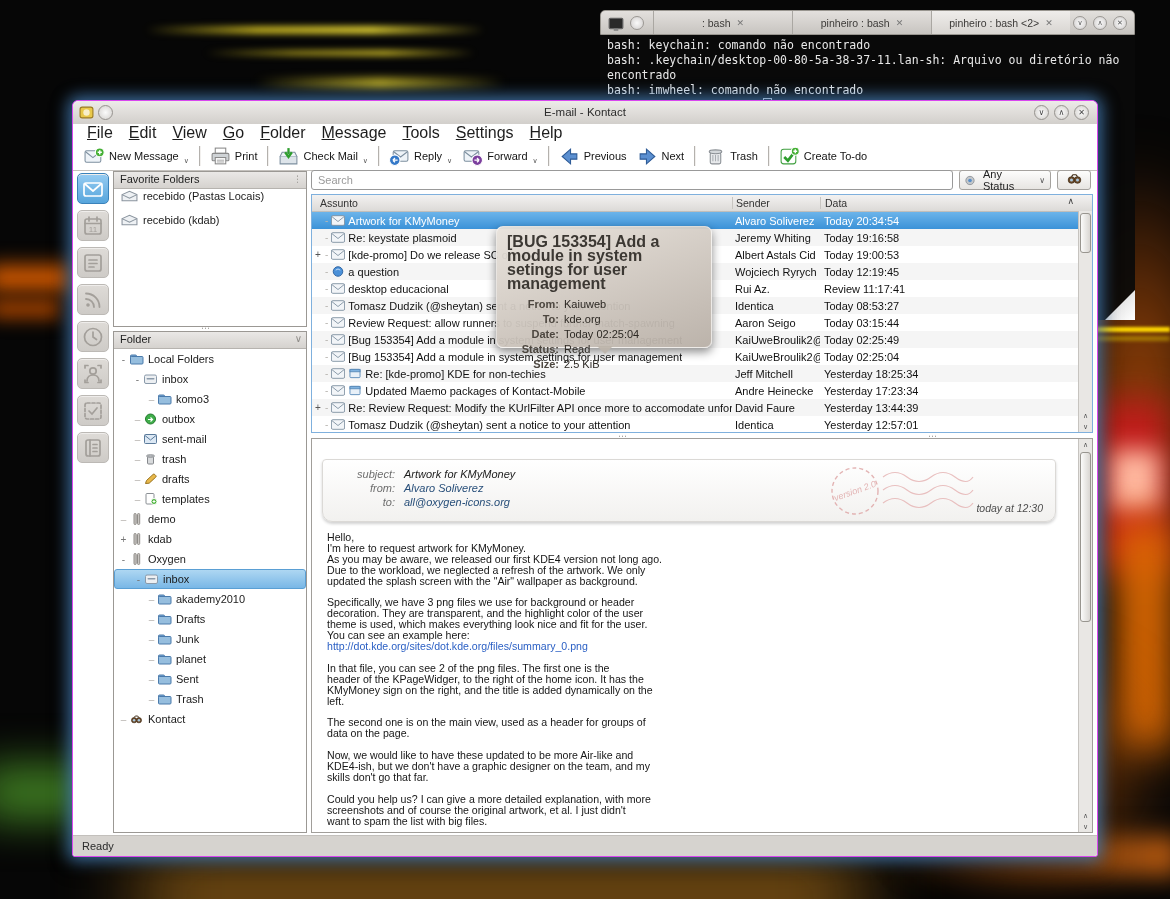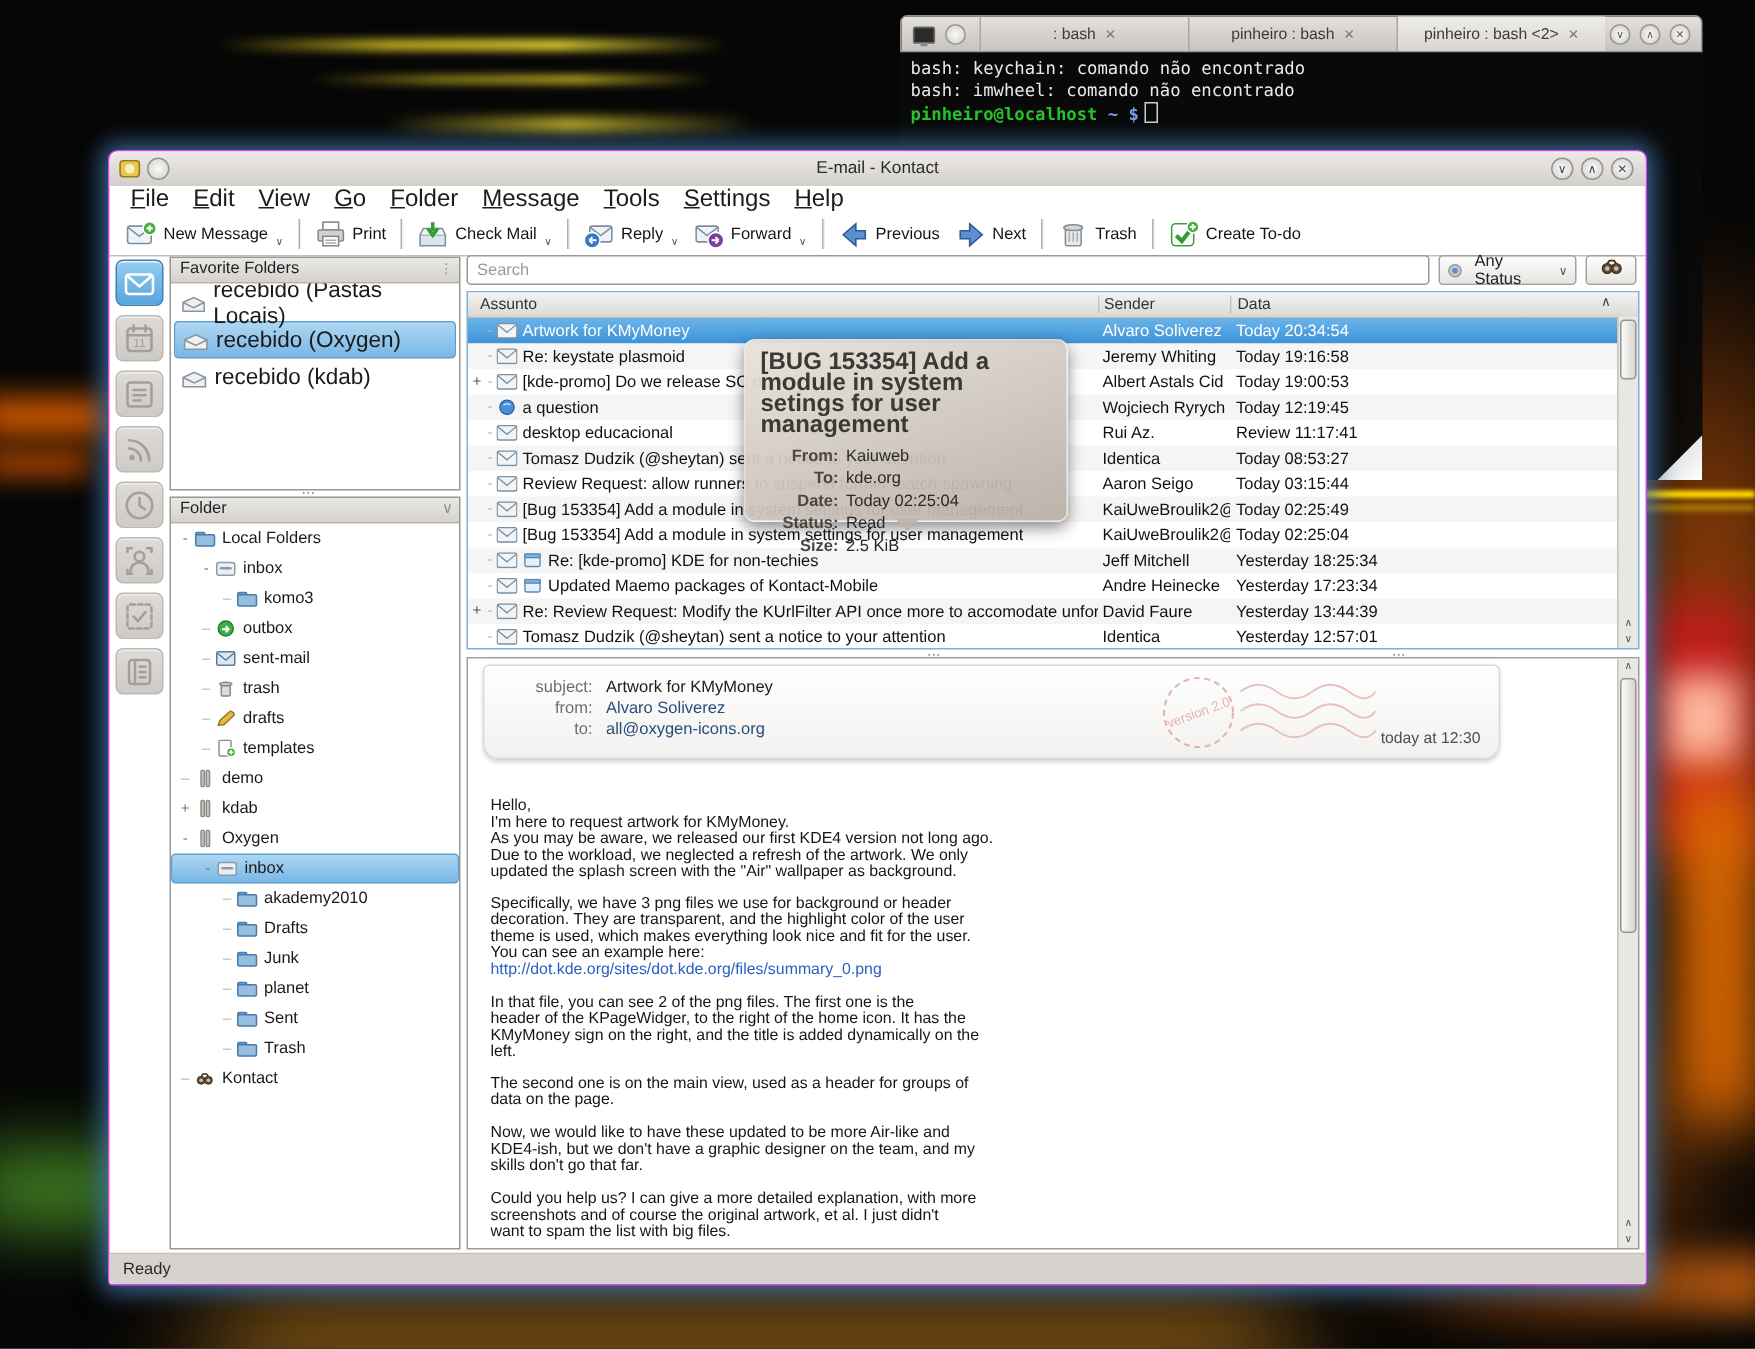--- a/index.html
+++ b/index.html
@@ -54,21 +54,21 @@
             border:1px solid #bcb9b5;box-shadow:inset 0 1px 0 #efedeb;box-sizing:border-box;
             display:flex;align-items:center;justify-content:center;}
   .rail-btn svg{width:24px;height:24px;}
   .rail-btn.active{background:linear-gradient(#96ccf2,#57a5dc);border-color:#3a82ba;}
   
   .panel{position:absolute;background:#fff;border:1px solid #9b9894;box-sizing:border-box;}
   .panel-hd{height:17px;background:linear-gradient(#eae8e6,#d5d2ce);border-bottom:1px solid #b6b3af;
             font-size:11px;color:#222;padding:1px 6px;position:relative;box-sizing:border-box;}
   .panel-hd .grip{position:absolute;right:4px;top:2px;color:#8f8c88;font-size:9px;}
   #fav{left:40px;top:70px;width:194px;height:156px;}
-  .fav-item{height:23px;display:flex;align-items:center;gap:5px;padding:0 5px;font-size:15px;color:#1a1a1a;margin:1px 2px;}
+  .fav-item{height:23px;display:flex;gap:5px;padding:0 5px;font-size:11px;color:#1a1a1a;margin:1px 2px;}
   .fav-item .fi-icon{width:17px;height:12px;}
   .fav-item .fi-icon svg{width:100%;height:100%;}
   .fav-item.sel{background:linear-gradient(#aed7f2,#79b7e6);border:1px solid #5a9fd4;border-radius:3px;}
   #folders{left:40px;top:230px;width:194px;height:502px;}
   .tree-row{height:20px;display:flex;align-items:center;font-size:11px;color:#1a1a1a;box-sizing:border-box;}
   .tree-exp{width:11px;color:#777;font-size:10px;text-align:center;flex:none;}
   .tree-icon{width:15px;height:12px;margin-right:4px;flex:none;}
   .tree-icon svg{width:100%;height:100%;}
   .tree-row.sel{background:linear-gradient(#aed7f2,#79b7e6);border:1px solid #5a9fd4;border-radius:3px;}
   .split-dots{position:absolute;color:#86837f;font-size:9px;letter-spacing:1px;}
@@ -119,23 +119,23 @@
   #tooltip:after{content:"";position:absolute;left:100px;bottom:-15px;border:8px solid transparent;
                  border-top-color:rgba(189,180,171,.95);}
   .tt-title{font-size:16px;font-weight:bold;color:#3c3833;line-height:14px;}
   .tt-fields{margin-top:6px;}
   .tt-row{display:flex;font-size:11px;line-height:15px;}
   .tt-label{width:52px;text-align:right;font-weight:bold;color:#4c463f;margin-right:5px;flex:none;}
   .tt-value{color:#2c2823;}
   
   #preview{position:absolute;left:238px;top:337px;width:782px;height:395px;background:#fff;
            border:1px solid #a19e9a;box-sizing:border-box;overflow:hidden;}
-  .pv-card{position:absolute;left:10px;top:4px;width:678px;height:63px;
+  .pv-card{position:absolute;left:10px;top:20px;width:734px;height:63px;
            background:linear-gradient(#ffffff,#f2f1ef);border:1px solid #dbd9d6;
-           border-radius:4px 4px 10px 10px;box-shadow:0 2px 3px rgba(0,0,0,.18);box-sizing:border-box;padding-top:7px;}
+           border-radius:4px 4px 10px 10px;box-shadow:0 2px 3px rgba(0,0,0,.18);box-sizing:border-box;padding-top:7px;font-style:italic;}
   .pv-hrow{display:flex;font-size:11px;line-height:14px;}
   .pv-label{width:72px;text-align:right;color:#6e6e6e;margin-right:9px;flex:none;}
   .pv-value{color:#1c1c1c;}
   .pv-value.navy{color:#274e79;}
   .pv-stamp{position:absolute;right:80px;top:1px;width:150px;height:58px;opacity:.85;}
   .pv-date{position:absolute;right:12px;bottom:7px;font-size:10.5px;color:#4e4e4e;}
   .pv-body{position:absolute;left:15px;top:93px;width:470px;font-size:10.6px;line-height:10.9px;
            color:#161616;white-space:pre-line;}
   .pv-link{color:#2a5fc4;}
   .pv-sb{position:absolute;right:0;top:0;bottom:0;width:14px;background:#e9e7e4;border-left:1px solid #c6c3bf;box-sizing:border-box;}
@@ -185,20 +185,21 @@
             <span>pinheiro : bash &lt;2&gt;</span>
             <span class="tx">✕</span>
           </div>
         </div>
       <span class="term-round">∨</span>
       <span class="term-round">∧</span>
       <span class="term-round">✕</span>
     </div>
     <div class="term-body" id="termbody">
         <div>bash: keychain: comando não encontrado</div>
+        <div>bash: .keychain/desktop-00-80-5a-38-37-11.lan-sh: Arquivo ou diretório não encontrado</div>
         <div>bash: imwheel: comando não encontrado</div>
         <div><span class="prompt-user">pinheiro@localhost</span> <span class="prompt-sym">~ $</span><span class="term-cursor"></span></div>
       </div>
     <div class="term-fold"></div>
   </div>
 
   <div id="kwin">
     <div class="k-titlebar">
       <span class="k-tl">
         <span class="k-appicon"><svg viewBox="0 0 14 14">
@@ -372,27 +373,20 @@
         <span class="grip">⋮</span>
       </div>
       <div id="favbody">
           <div class="fav-item">
             <span class="fi-icon"><svg viewBox="0 0 16 11">
                 <path d="M1 4.2 L8 1 l7 3.2 V10 H1z" fill="#eef1f4" stroke="#8a949e"></path>
                 <path d="M1 4.2 L8 7.6 l7-3.4" fill="none" stroke="#8a949e"></path>
               </svg></span>
             <span>recebido (Pastas Locais)</span>
           </div>
-          <div class="fav-item sel">
-            <span class="fi-icon"><svg viewBox="0 0 16 11">
-                <path d="M1 4.2 L8 1 l7 3.2 V10 H1z" fill="#eef1f4" stroke="#8a949e"></path>
-                <path d="M1 4.2 L8 7.6 l7-3.4" fill="none" stroke="#8a949e"></path>
-              </svg></span>
-            <span>recebido (Oxygen)</span>
-          </div>
           <div class="fav-item">
             <span class="fi-icon"><svg viewBox="0 0 16 11">
                 <path d="M1 4.2 L8 1 l7 3.2 V10 H1z" fill="#eef1f4" stroke="#8a949e"></path>
                 <path d="M1 4.2 L8 7.6 l7-3.4" fill="none" stroke="#8a949e"></path>
               </svg></span>
             <span>recebido (kdab)</span>
           </div>
         </div>
     </div>
 

